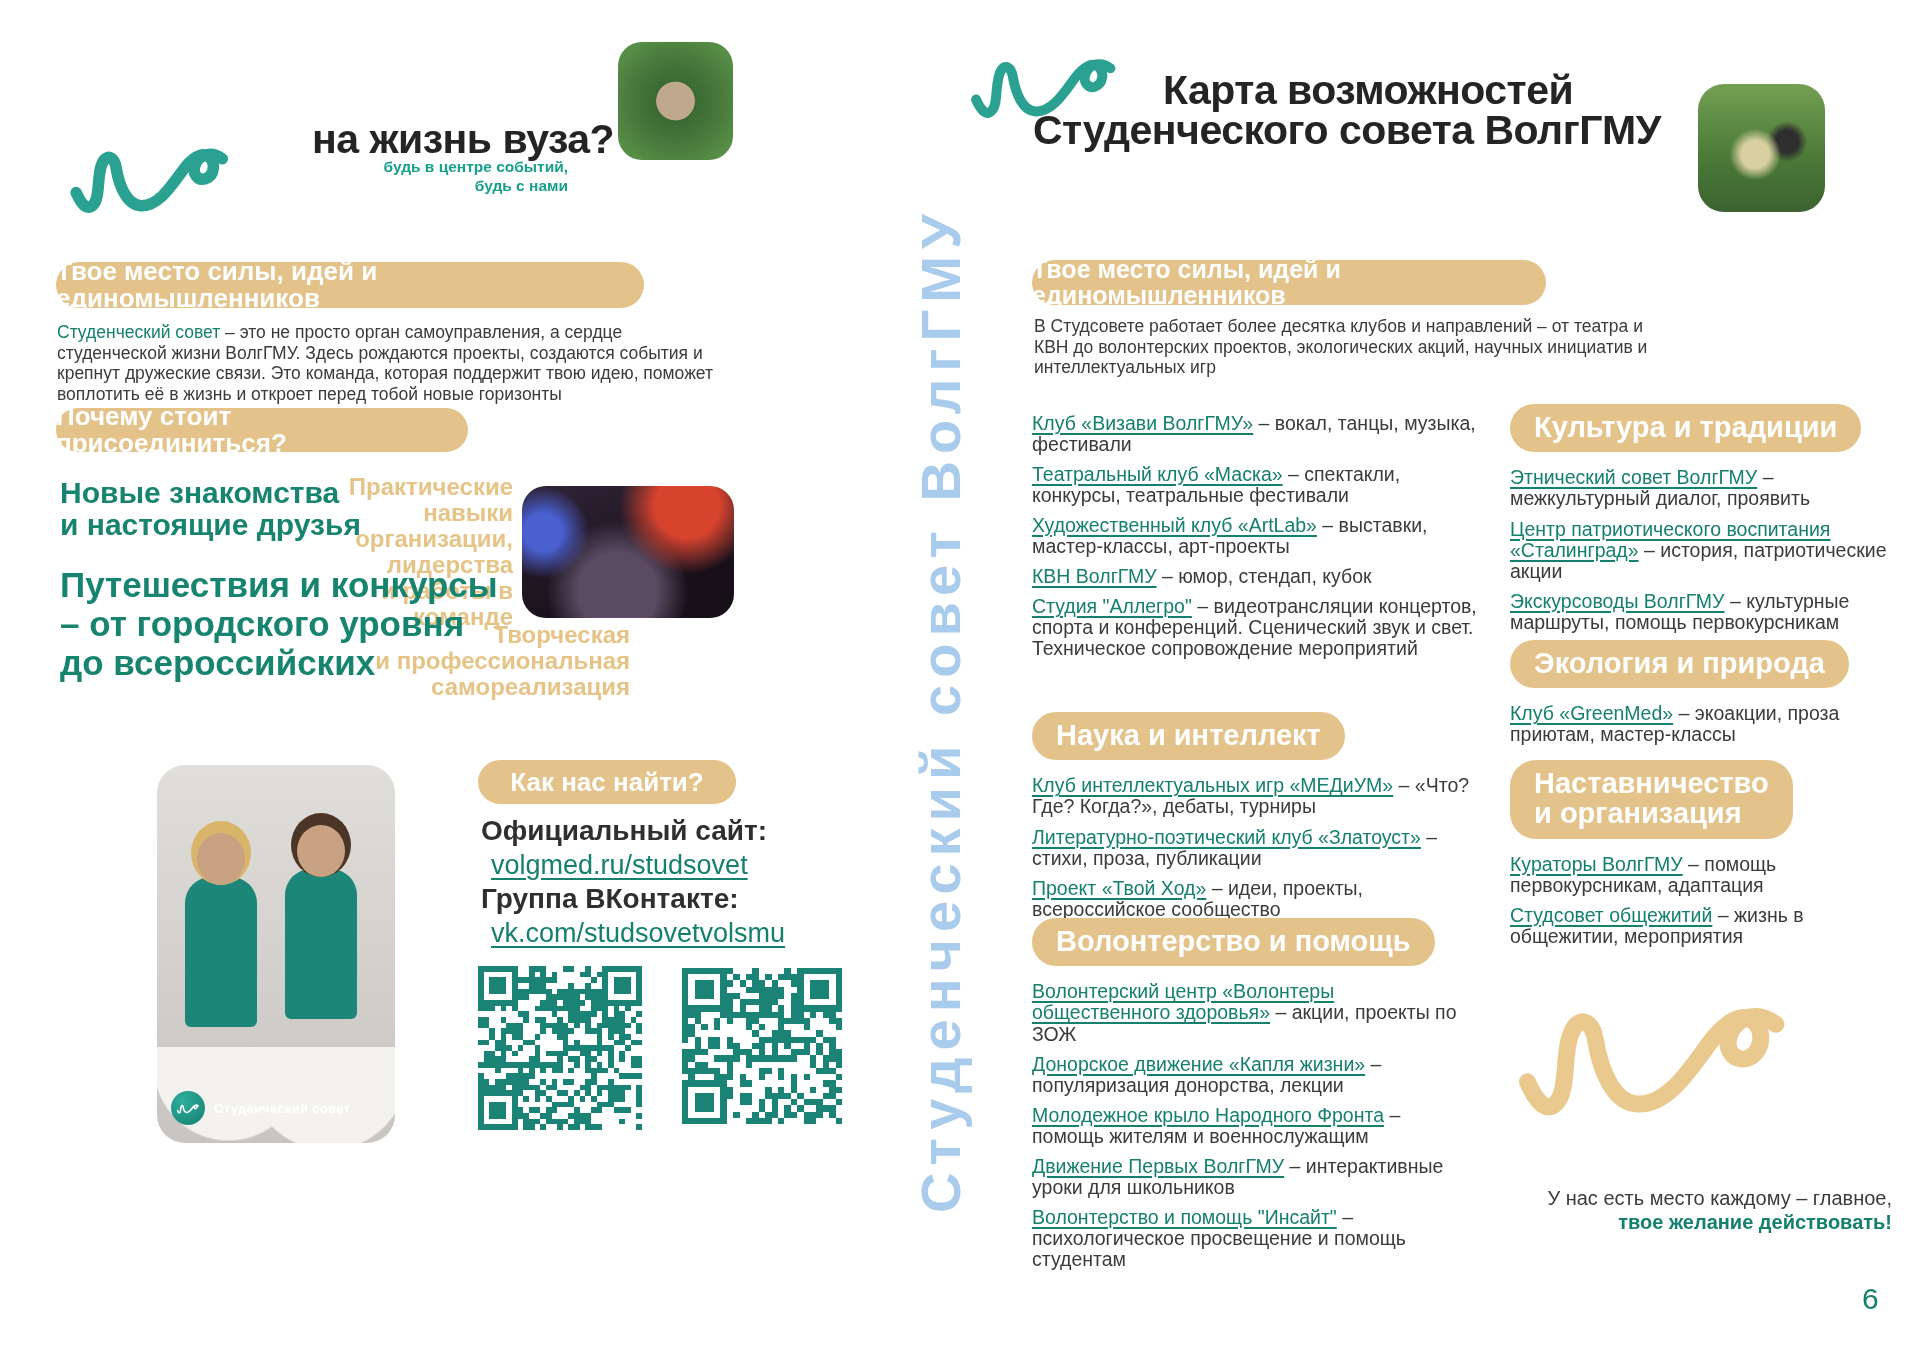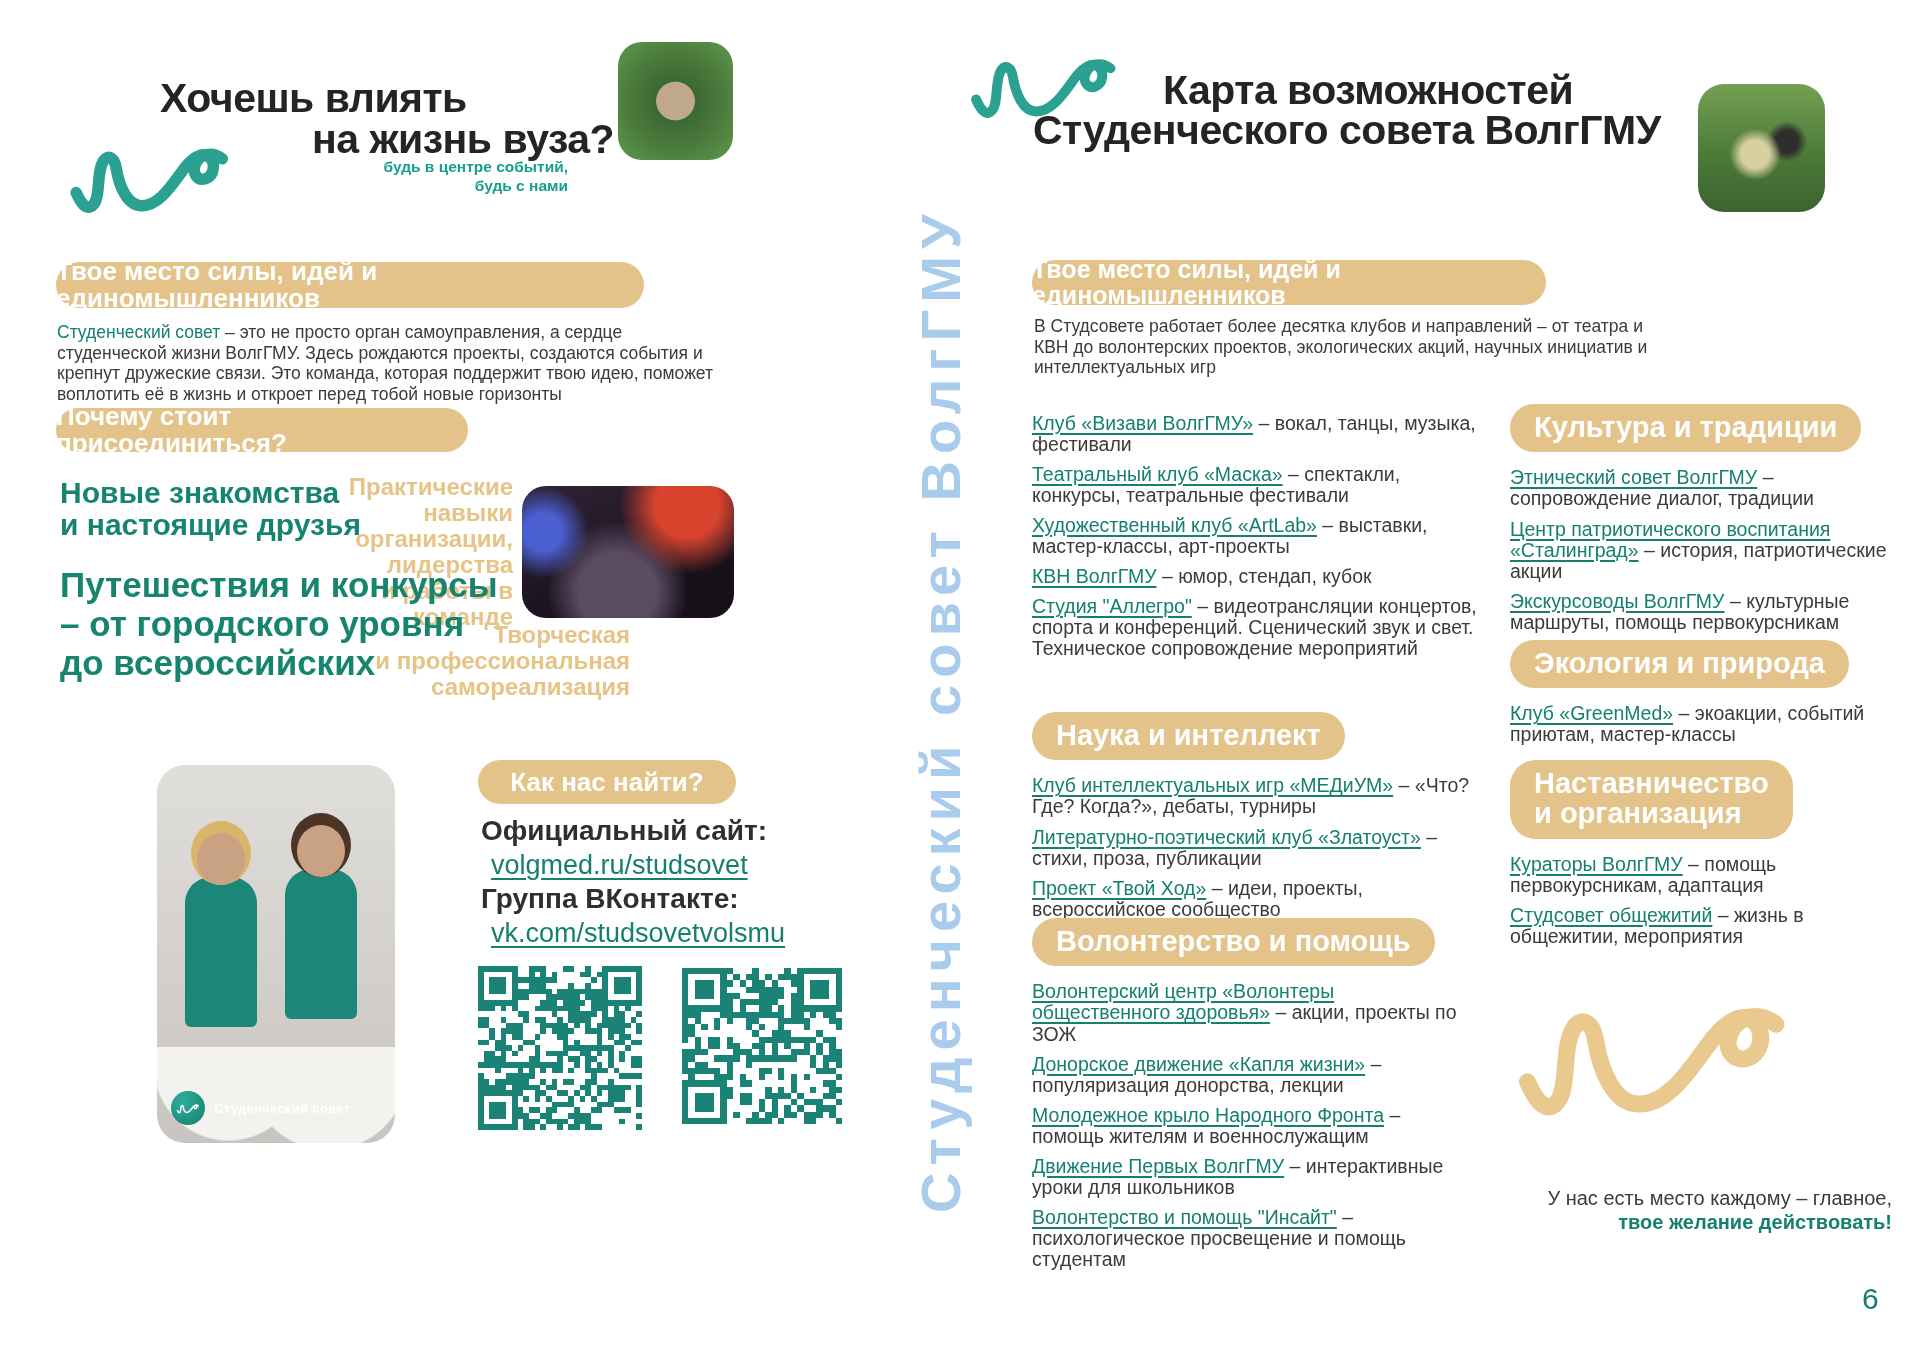--- a/index.html
+++ b/index.html
@@ -105,21 +105,20 @@
 </svg>
 
 <div class="page">
 
   <div class="squiggle" id="squiggle-left">
     <svg viewBox="0 0 220 130">
         <use href="#squig"></use>
       </svg>
   </div>
 
-  <div class="big-title" style="left:160px;top:78px;">Хочешь влиять</div>
   <div class="big-title" style="left:312px;top:119px;">на жизнь вуза?</div>
   <div class="abs pre" id="l-subtitle">будь в центре событий,
 будь с нами</div>
 
   <div class="photo" id="photo1"></div>
 
   <div class="badge" id="badge-place-l">Твое место силы, идей и единомышленников</div>
 
   <p class="abs" id="l-intro"><span class="teal">Студенческий совет</span><span> – это не просто орган самоуправления, а сердце студенческой жизни ВолгГМУ. Здесь рождаются проекты, создаются события и крепнут дружеские связи. Это команда, которая поддержит твою идею, поможет воплотить её в жизнь и откроет перед тобой новые горизонты</span></p>
 
@@ -1671,28 +1670,28 @@
     <div class="sec-badge">Волонтерство и помощь</div>
     <p class="item"><a href="#">Волонтерский центр «Волонтеры общественного здоровья»</a> <span>– акции, проекты по ЗОЖ</span></p>
     <p class="item"><a href="#">Донорское движение «Капля жизни»</a> <span>– популяризация донорства, лекции</span></p>
     <p class="item"><a href="#">Молодежное крыло Народного Фронта</a> <span>– помощь жителям и военнослужащим</span></p>
     <p class="item"><a href="#">Движение Первых ВолгГМУ</a> <span>– интерактивные уроки для школьников</span></p>
     <p class="item"><a href="#">Волонтерство и помощь "Инсайт"</a> <span>– психологическое просвещение и помощь студентам</span></p>
   </div>
 
   <div class="sec" id="sec-culture">
     <div class="sec-badge">Культура и традиции</div>
-    <p class="item"><a href="#">Этнический совет ВолгГМУ</a> <span>– сопровождение диалог, традиции</span></p>
+    <p class="item"><a href="#">Этнический совет ВолгГМУ</a> <span>– межкультурный диалог, проявить</span></p>
     <p class="item"><a href="#">Центр патриотического воспитания «Сталинград»</a> <span>– история, патриотические акции</span></p>
     <p class="item"><a href="#">Экскурсоводы ВолгГМУ</a> <span>– культурные маршруты, помощь первокурсникам</span></p>
   </div>
 
   <div class="sec" id="sec-ecology">
     <div class="sec-badge">Экология и природа</div>
-    <p class="item"><a href="#">Клуб «GreenMed»</a> <span>– экоакции, событий приютам, мастер-классы</span></p>
+    <p class="item"><a href="#">Клуб «GreenMed»</a> <span>– экоакции, проза приютам, мастер-классы</span></p>
   </div>
 
   <div class="sec" id="sec-mentor">
     <div class="sec-badge">Наставничество
 и организация</div>
     <p class="item"><a href="#">Кураторы ВолгГМУ</a> <span>– помощь первокурсникам, адаптация</span></p>
     <p class="item"><a href="#">Студсовет общежитий</a> <span>– жизнь в общежитии, мероприятия</span></p>
   </div>
 
   <div class="squiggle" id="squiggle-gold">

